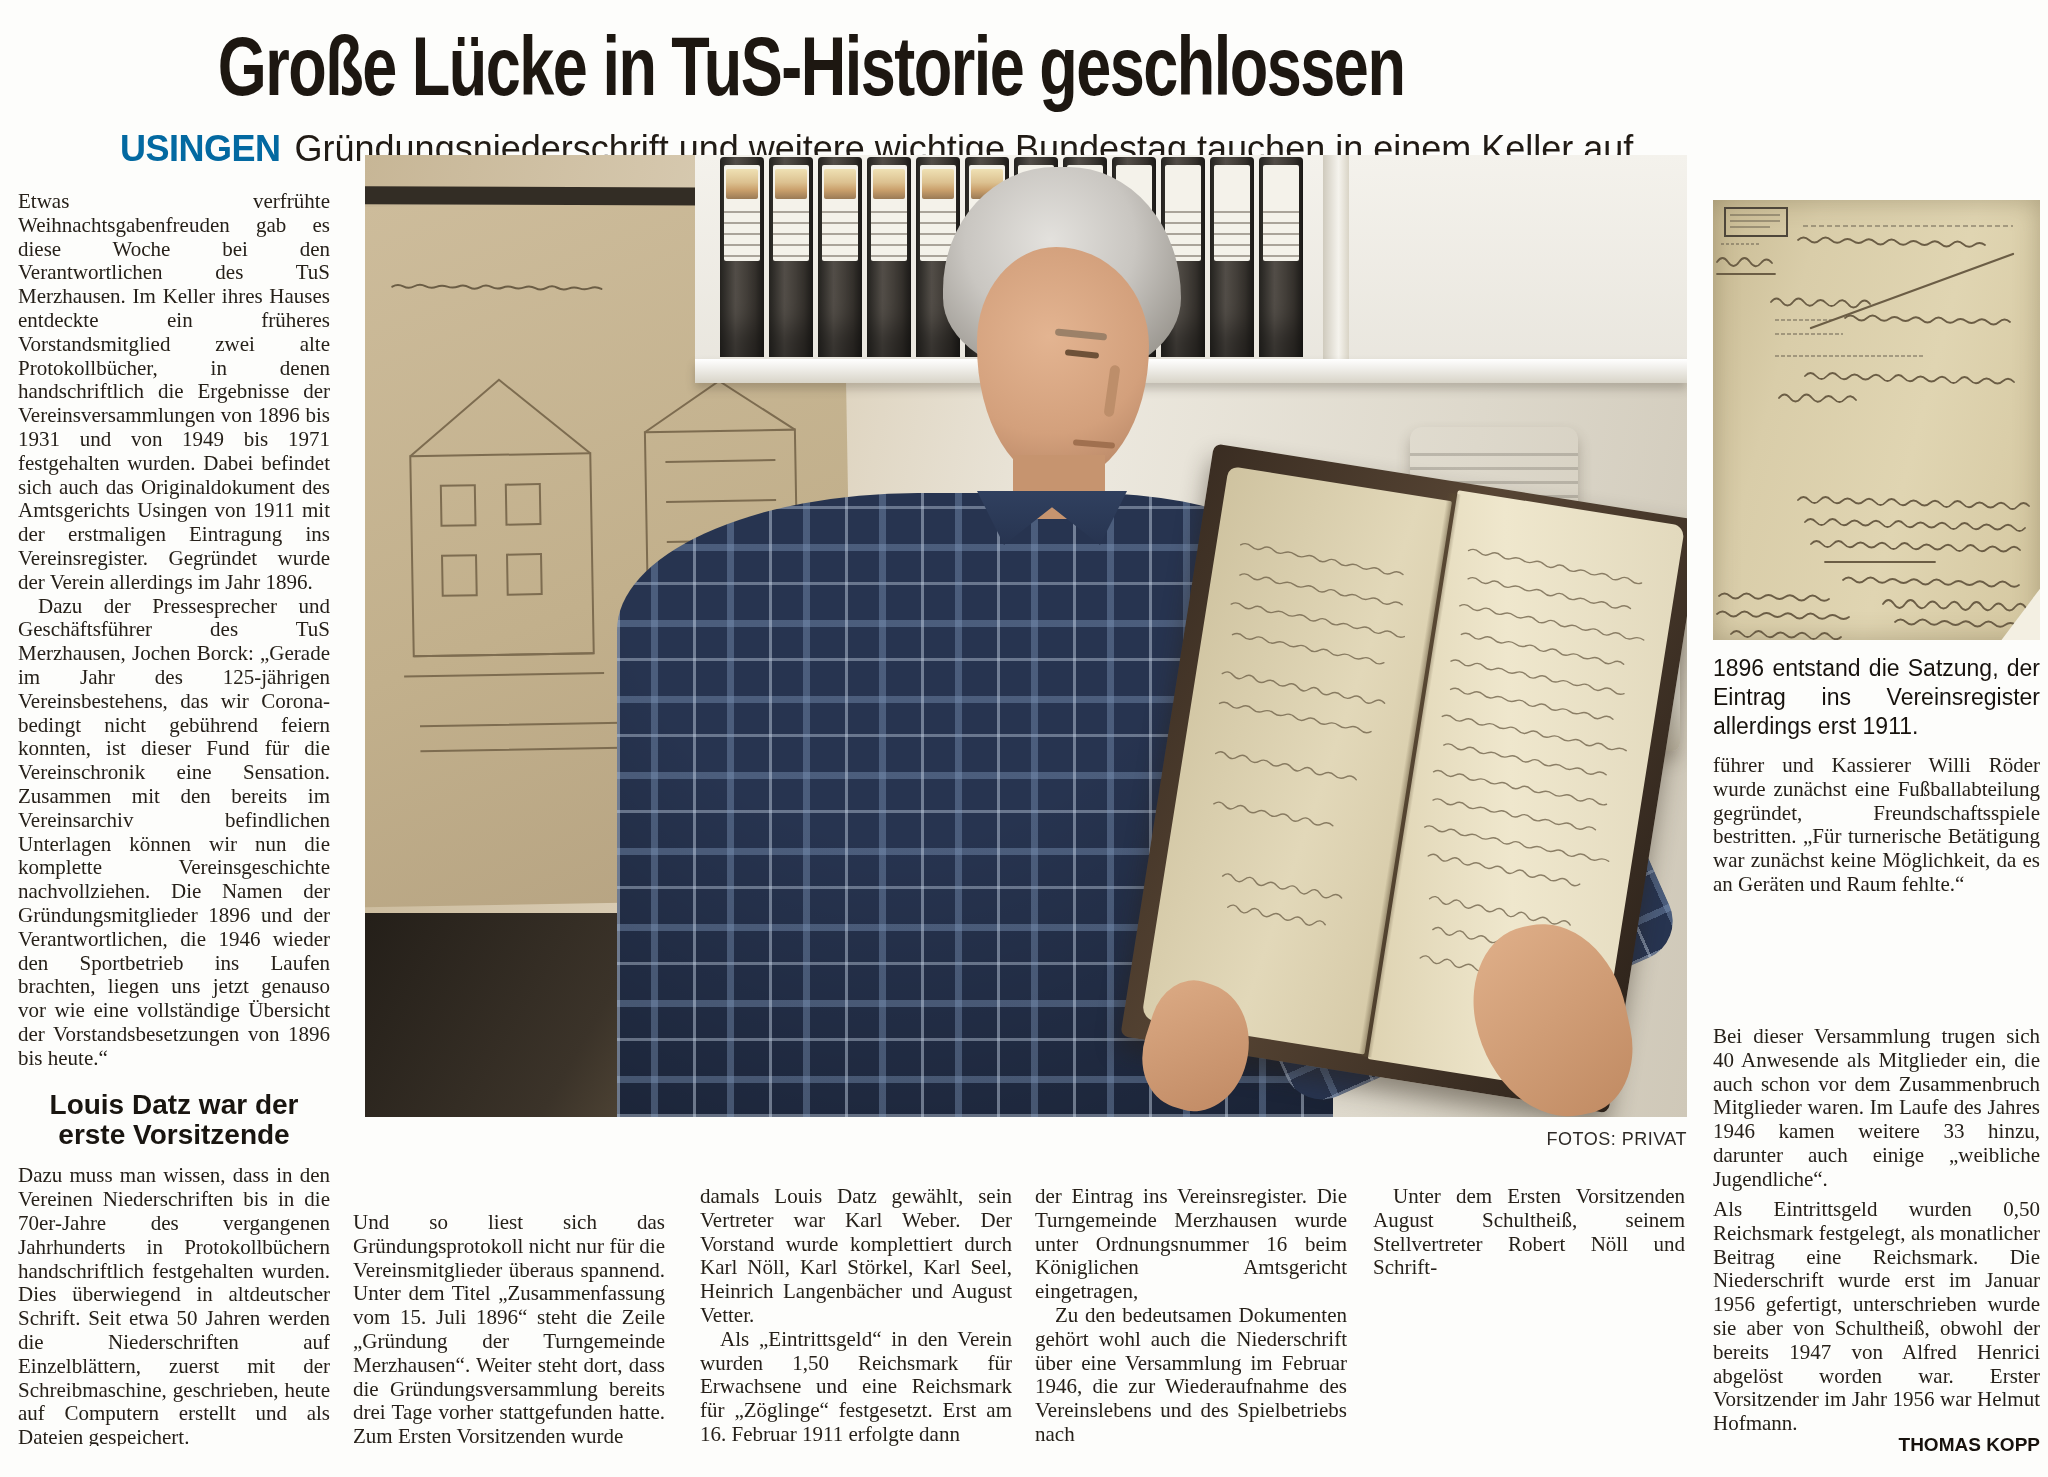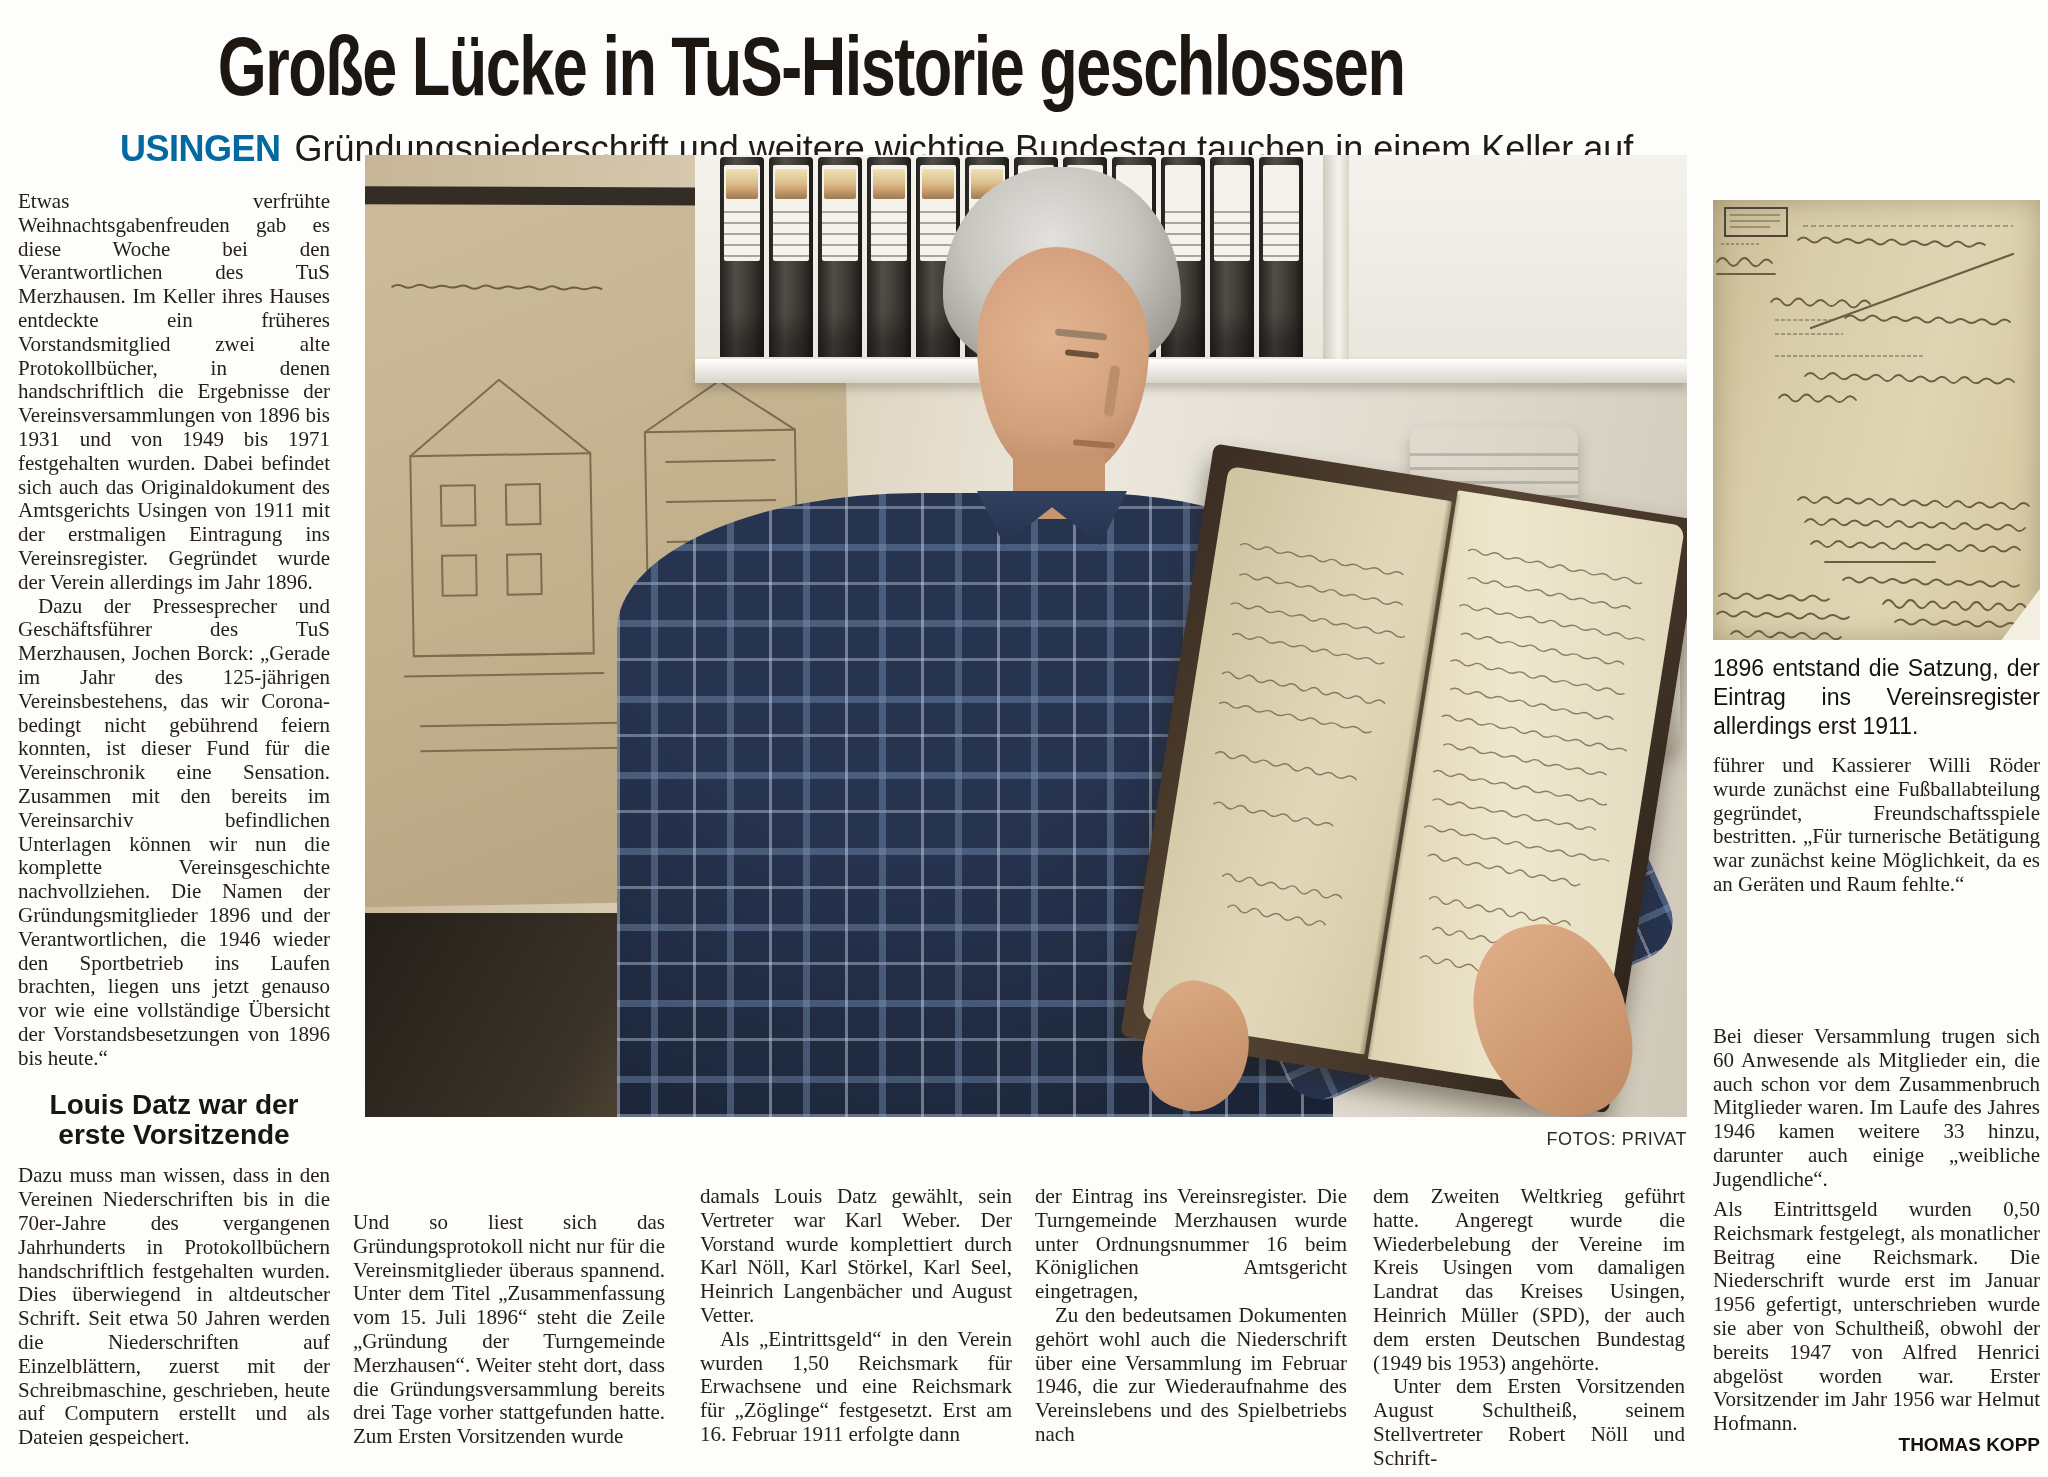--- a/index.html
+++ b/index.html
@@ -278,21 +278,20 @@
   </div>
   <div class="bodycol" id="col3">
     <p>damals Louis Datz gewählt, sein Vertreter war Karl Weber. Der Vorstand wurde komplettiert durch Karl Nöll, Karl Störkel, Karl Seel, Heinrich Langenbächer und August Vetter.</p>
     <p class="indent">Als „Eintrittsgeld“ in den Verein wurden 1,50 Reichsmark für Erwachsene und eine Reichsmark für „Zöglinge“ festgesetzt. Erst am 16. Februar 1911 erfolgte dann</p>
   </div>
   <div class="bodycol" id="col4">
     <p>der Eintrag ins Vereinsregister. Die Turngemeinde Merzhausen wurde unter Ordnungsnummer 16 beim Königlichen Amtsgericht eingetragen,</p>
     <p class="indent">Zu den bedeutsamen Dokumenten gehört wohl auch die Niederschrift über eine Versammlung im Februar 1946, die zur Wiederaufnahme des Vereinslebens und des Spielbetriebs nach</p>
   </div>
   <div class="bodycol" id="col5">
-    <p>dem Zweiten Weltkrieg geführt hatte. Angeregt wurde die Wiederbelebung der Vereine im Kreis Usingen vom damaligen Landrat das Kreises Usingen, Heinrich Müller (SPD), der auch dem ersten Deutschen Bundestag (1949 bis 1953) angehörte.</p>
     <p class="indent">Unter dem Ersten Vorsitzenden August Schultheiß, seinem Stellvertreter Robert Nöll und Schrift-</p>
   </div>
 
   <div class="doc-photo">
     <svg width="327" height="440" viewBox="0 0 327 440">
       <rect x="12" y="8" width="62" height="28" fill="none" stroke="#4e463a" stroke-width="2"></rect>
       <g class="pr" stroke-width="1.2" opacity=".8">
         <path d="M17 15 h50 M17 21 h50 M17 27 h40"></path>
         <path d="M90 26 h210" stroke-dasharray="5 3"></path>
         <path d="M62 120 h60 M62 134 h68" stroke-dasharray="4 2"></path>
@@ -321,20 +320,20 @@
       </g>
     </svg>
     <div class="doc-fold"></div>
   </div>
 
   <div class="side-caption">1896 entstand die Satzung, der Eintrag ins Vereinsregister allerdings erst 1911.</div>
   <div class="bodycol" id="sideP1">
     <p>führer und Kassierer Willi Röder wurde zunächst eine Fußballabteilung gegründet, Freundschaftsspiele bestritten. „Für turnerische Betätigung war zunächst keine Möglichkeit, da es an Geräten und Raum fehlte.“</p>
   </div>
   <div class="bodycol" id="sideP2">
-    <p>Bei dieser Versammlung trugen sich 60 Anwesende als Mitglieder ein, die auch schon vor dem Zusammenbruch Mitglieder waren. Im Laufe des Jahres 1946 kamen weitere 33 hinzu, darunter auch einige „weibliche Jugendliche“.</p>
+    <p>Bei dieser Versammlung trugen sich 40 Anwesende als Mitglieder ein, die auch schon vor dem Zusammenbruch Mitglieder waren. Im Laufe des Jahres 1946 kamen weitere 33 hinzu, darunter auch einige „weibliche Jugendliche“.</p>
   </div>
   <div class="bodycol" id="sideP3">
     <p>Als Eintrittsgeld wurden 0,50 Reichsmark festgelegt, als monatlicher Beitrag eine Reichsmark. Die Niederschrift wurde erst im Januar 1956 gefertigt, unterschrieben wurde sie aber von Schultheiß, obwohl der bereits 1947 von Alfred Henrici abgelöst worden war. Erster Vorsitzender im Jahr 1956 war Helmut Hofmann.</p>
   </div>
   <div class="byline">THOMAS KOPP</div>
 
 </div>
 
 </body></html>

